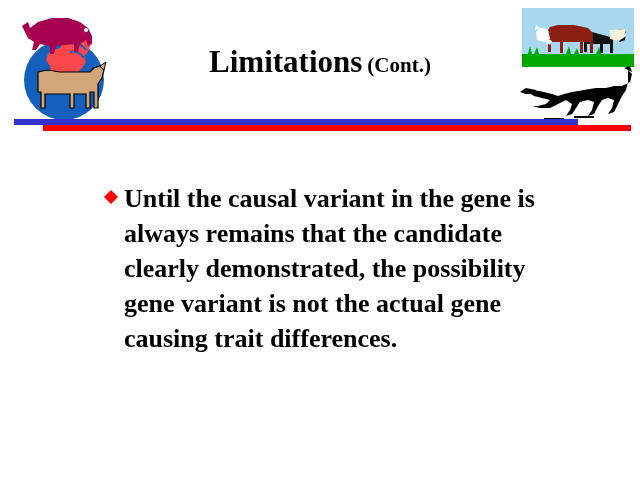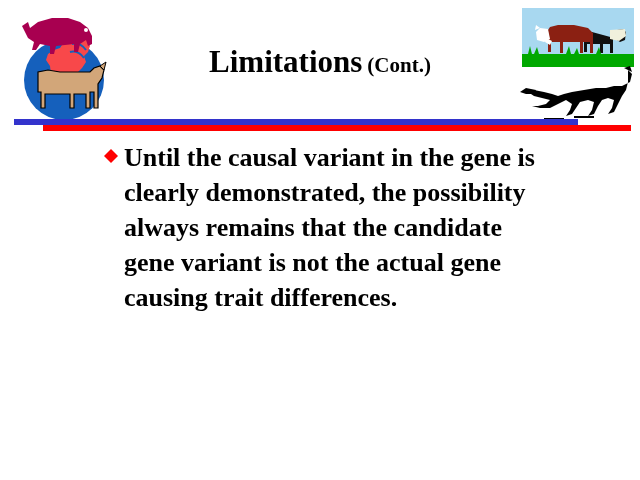--- a/index.html
+++ b/index.html
@@ -90,20 +90,21 @@
   .body {
     position: absolute;
     left: 104px;
     top: 140px;
     width: 470px;
   }
   .bullet-item {
     position: relative;
     padding-left: 20px;
     margin-bottom: 6px;
+    margin-top: 41px;
   }
   .bullet-mark {
     position: absolute;
     left: 0px;
     top: 9px;
     width: 14px;
     height: 14px;
     color: #FF0000;
     font-size: 15px;
     line-height: 14px;
@@ -202,22 +203,22 @@
 
   <div class="body">
 
     <div class="bullet-item">
       <span class="bullet-mark">
         <svg width="14" height="14" viewBox="0 0 14 14" xmlns="http://www.w3.org/2000/svg">
           <polygon points="7,0 14,7 7,14 0,7" fill="#FF0000"></polygon>
         </svg>
       </span>
       <span class="bullet-text">Until the causal variant in the gene is</span>
+      <span class="bullet-text">always remains that the candidate</span>
       <span class="bullet-text">clearly demonstrated, the possibility</span>
-      <span class="bullet-text">always remains that the candidate</span>
       <span class="bullet-text">gene variant is not the actual gene</span>
       <span class="bullet-text">causing trait differences.</span>
     </div>
 
 
   </div>
 
 </div>
 
 </body></html>

